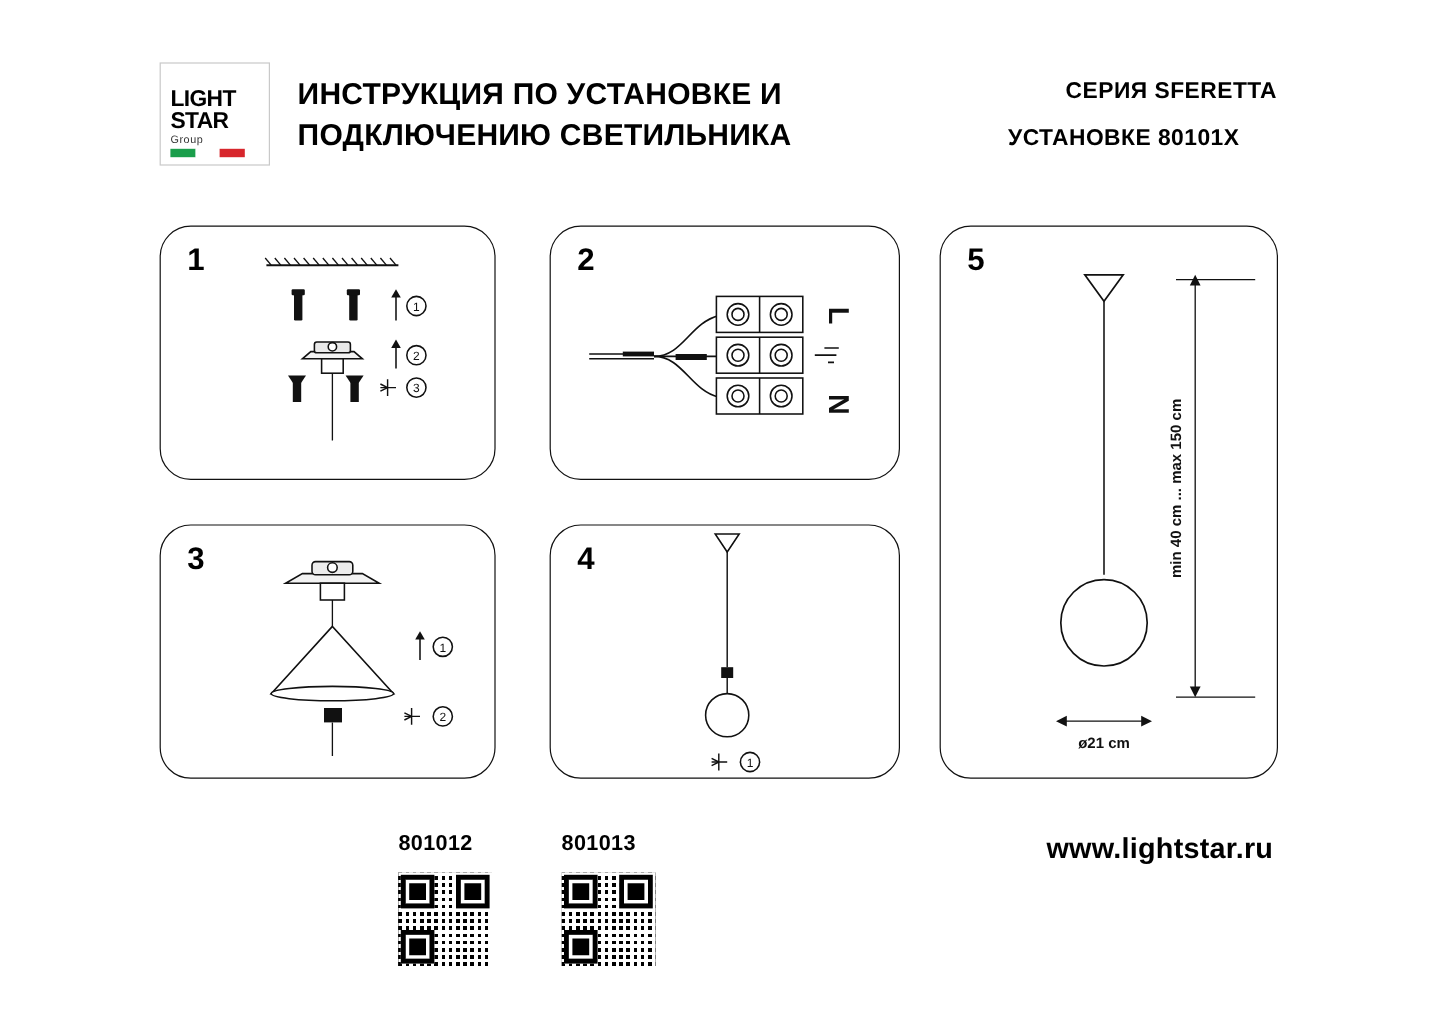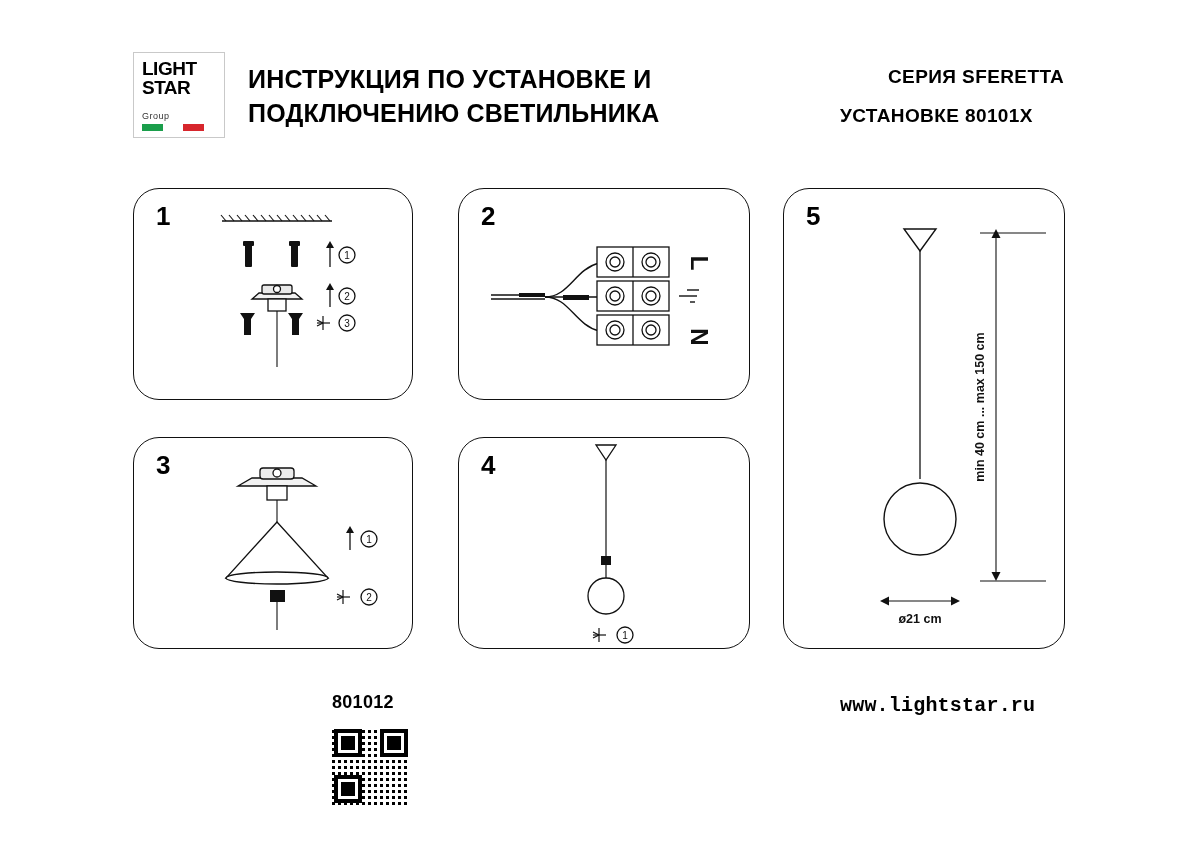--- a/index.html
+++ b/index.html
@@ -24,21 +24,21 @@
 
   
   .logo-box {
     position: absolute;
     left: 133px;
     top: 52px;
     width: 92px;
     height: 86px;
     border: 1px solid #c9c9c9;
     box-sizing: border-box;
-    padding: 6px 8px 0 8px;
+    padding: 20px 8px 0 8px;
   }
   .logo-line {
     font-family: "Liberation Sans", sans-serif;
     font-weight: bold;
     font-size: 19px;
     line-height: 19px;
     letter-spacing: -0.5px;
   }
   .logo-sub {
     position: absolute;
@@ -142,26 +142,25 @@
     box-shadow: inset 0 0 0 3px #fff, inset 0 0 0 10px #000;
   }
   .qr-label {
     font-size: 18px;
     font-weight: bold;
     margin-bottom: 14px;
     letter-spacing: 0.3px;
   }
   .site {
     position: absolute;
-    left: 840px;
+    left: 872px;
     top: 694px;
-    font-size: 20px;
+    font-size: 24px;
     font-weight: bold;
     letter-spacing: 0.2px;
-    font-family: Liberation Mono, monospace;
   }
 </style>
 </head>
 <body>
 
 <div class="page">
 
   <div class="logo-box">
     <div class="logo-line">LIGHT</div>
     <div class="logo-line">STAR</div>
@@ -378,16 +377,22 @@
       <text x="136" y="434" font-family="Liberation Sans, sans-serif" font-size="12.5" font-weight="bold" fill="#111" text-anchor="middle">ø21 cm</text>
     </svg>
   </div>
 
   <div class="qr-block" style="left:332px; top:692px;">
     <div class="qr-label">801012</div>
     <div class="qr-code">
         <div class="qr-bl"></div>
       </div>
   </div>
+  <div class="qr-block" style="left:468px; top:692px;">
+    <div class="qr-label">801013</div>
+    <div class="qr-code">
+        <div class="qr-bl"></div>
+      </div>
+  </div>
 
   <div class="site">www.lightstar.ru</div>
 
 </div>
 
 </body></html>

